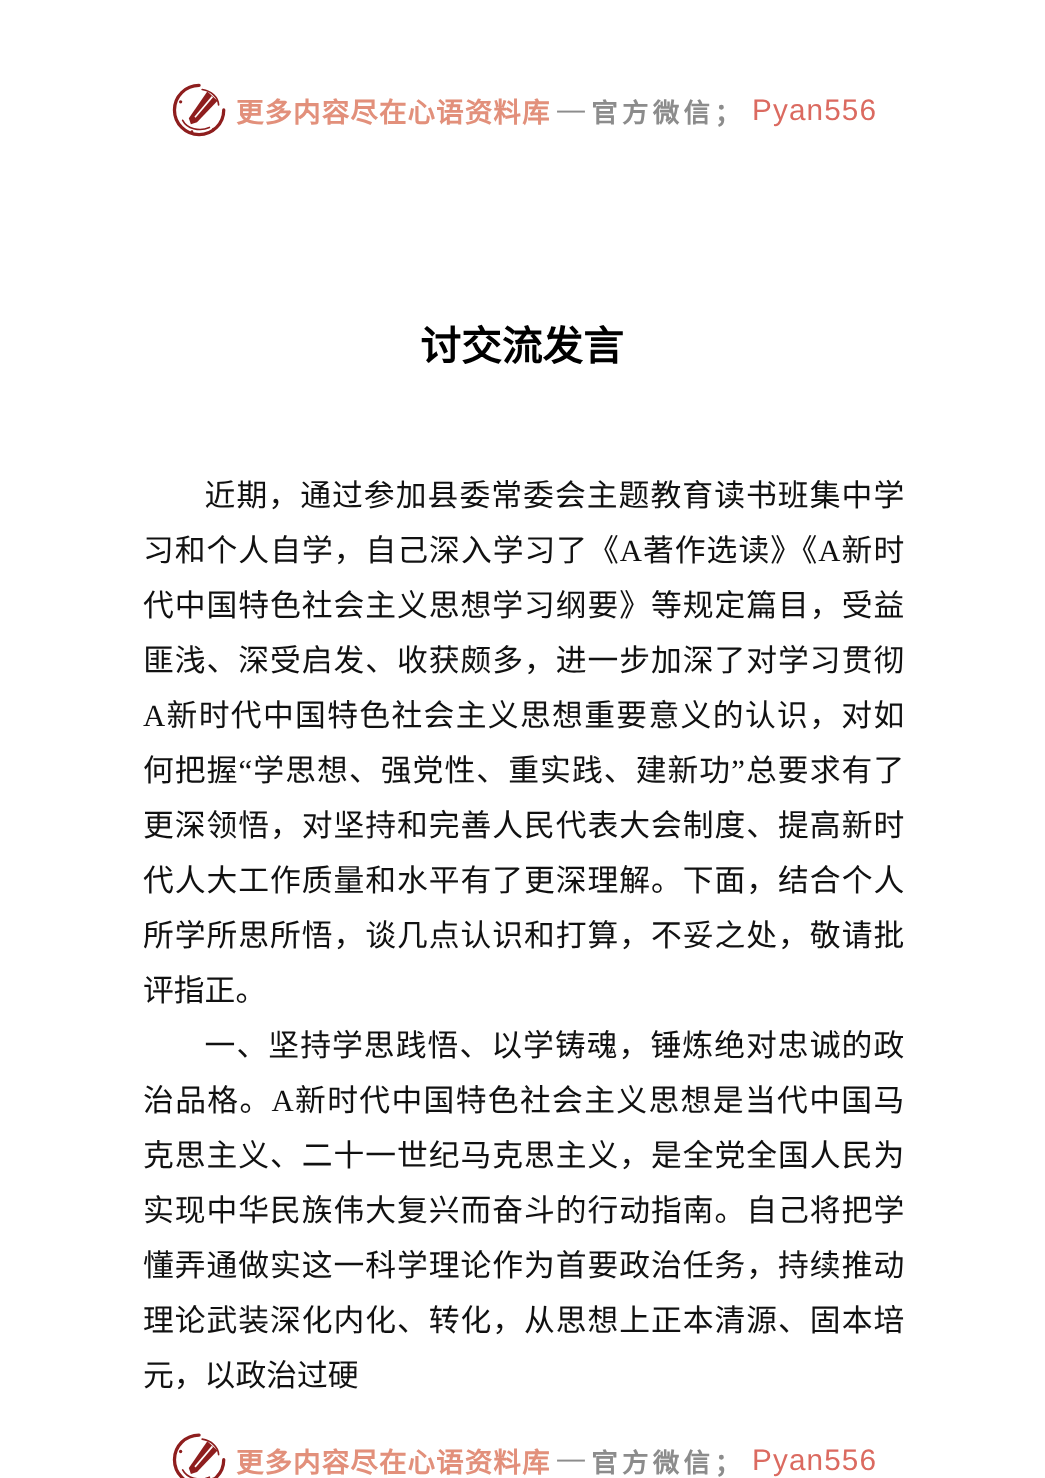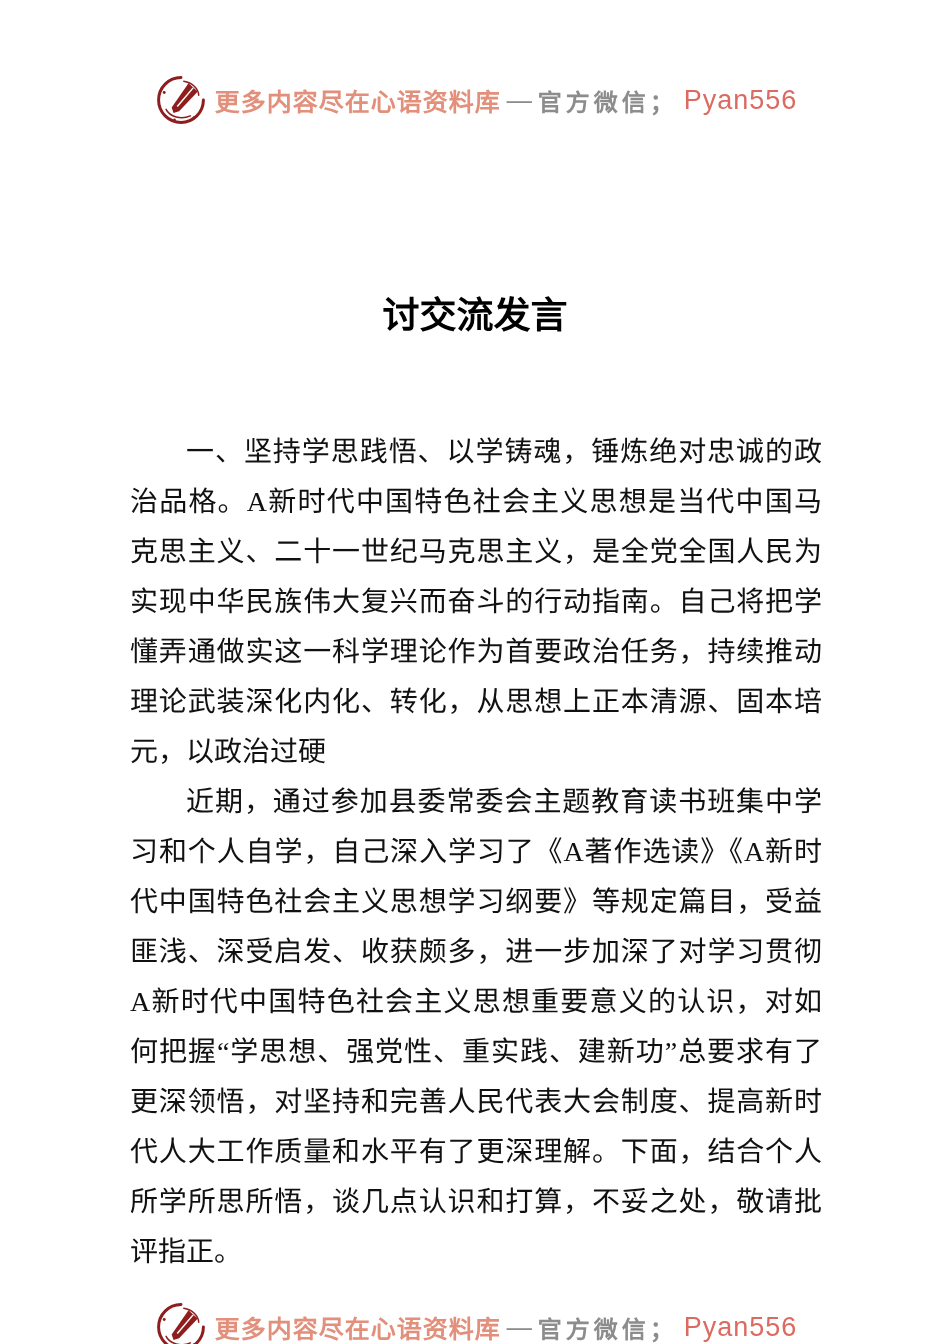--- a/index.html
+++ b/index.html
@@ -100,22 +100,22 @@
     <span class="wechat-label">官方微信；</span>
     <span class="wechat-id">Pyan556</span>
   </div>
 
   <h1 class="doc-title">
     <br>
     <span>讨交流发言</span>
   </h1>
 
   <div class="doc-body">
+    <p>近期，通过参加县委常委会主题教育读书班集中学习和个人自学，自己深入学习了《A著作选读》《A新时代中国特色社会主义思想学习纲要》等规定篇目，受益匪浅、深受启发、收获颇多，进一步加深了对学习贯彻A新时代中国特色社会主义思想重要意义的认识，对如何把握“学思想、强党性、重实践、建新功”总要求有了更深领悟，对坚持和完善人民代表大会制度、提高新时代人大工作质量和水平有了更深理解。下面，结合个人所学所思所悟，谈几点认识和打算，不妥之处，敬请批评指正。</p>
     <p>一、坚持学思践悟、以学铸魂，锤炼绝对忠诚的政治品格。A新时代中国特色社会主义思想是当代中国马克思主义、二十一世纪马克思主义，是全党全国人民为实现中华民族伟大复兴而奋斗的行动指南。自己将把学懂弄通做实这一科学理论作为首要政治任务，持续推动理论武装深化内化、转化，从思想上正本清源、固本培元，以政治过硬</p>
-    <p>近期，通过参加县委常委会主题教育读书班集中学习和个人自学，自己深入学习了《A著作选读》《A新时代中国特色社会主义思想学习纲要》等规定篇目，受益匪浅、深受启发、收获颇多，进一步加深了对学习贯彻A新时代中国特色社会主义思想重要意义的认识，对如何把握“学思想、强党性、重实践、建新功”总要求有了更深领悟，对坚持和完善人民代表大会制度、提高新时代人大工作质量和水平有了更深理解。下面，结合个人所学所思所悟，谈几点认识和打算，不妥之处，敬请批评指正。</p>
   </div>
 
   <div class="brand-bar bottom">
     <svg class="brand-logo" viewBox="0 0 60 60" aria-hidden="true">
       <g fill="none" stroke="#8E1E1E" stroke-linecap="round">
         <path d="M30 6 A 24 24 0 1 0 54 30" stroke-width="3.2"></path>
         <path d="M33 10 A 20 16 0 0 1 49 25" stroke-width="1.6"></path>
         <path d="M14 40 A 18 14 0 0 0 40 47" stroke-width="1.6"></path>
       </g>
       <path d="M38 12 L48 21 L28 42 L22 44 L20 38 Z" fill="#8E1E1E"></path>

